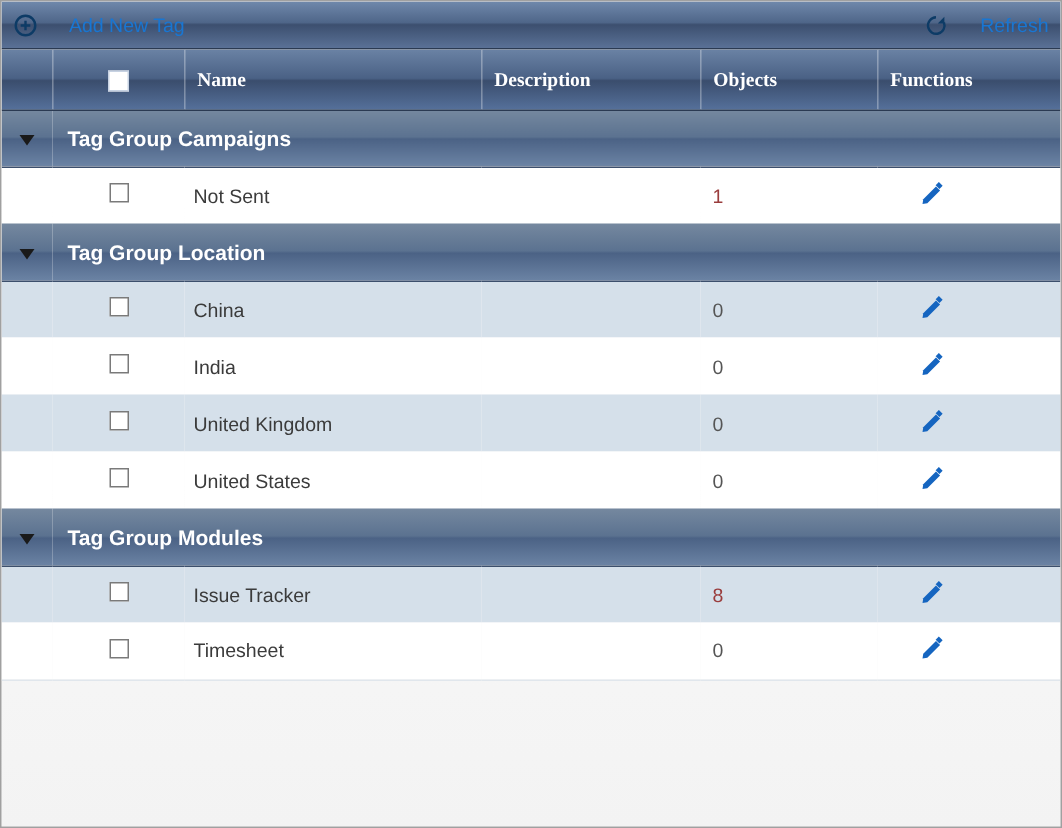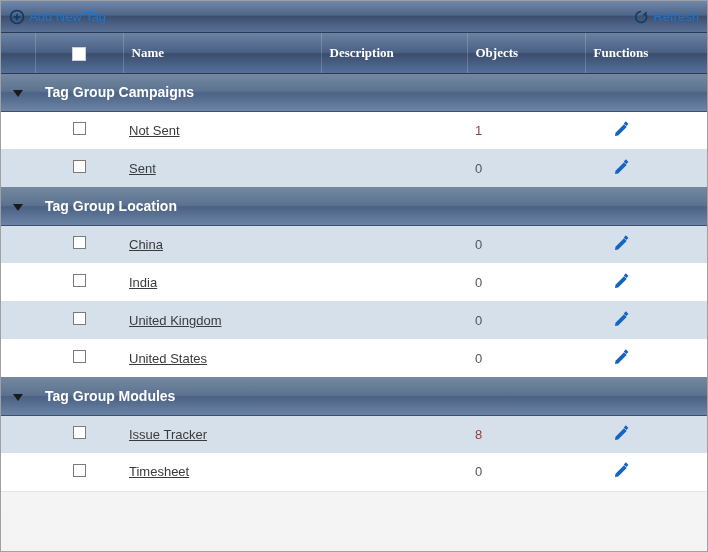--- a/index.html
+++ b/index.html
@@ -22,21 +22,21 @@
     background: linear-gradient(#6f88ab 0%, #4f6689 45%, #3c4f6f 50%, #5a7196 100%);
     border-bottom: 1px solid #2b3a52;
     display: flex;
     align-items: center;
     justify-content: space-between;
     padding: 0 8px;
   }
   .toolbar-left, .toolbar-right {
     display: flex;
     align-items: center;
-    gap: 4px;
+    gap: 21px;
   }
   .toolbar a {
     color: #1976d2;
     text-decoration: none;
     font-size: 13px;
     cursor: pointer;
   }
   .toolbar .circ-icon {
     display: inline-flex;
     align-items: center;
@@ -117,21 +117,21 @@
   tr.data-row:nth-of-type(odd) { }
   tr.data-row.alt td { background: #d5e0ea; }
   tr.data-row.norm td { background: #ffffff; }
   tr.data-row td.chk-cell { text-align: center; }
   tr.data-row .rchk {
     display: inline-block;
     width: 13px; height: 13px;
     border: 1px solid #7a7a7a;
     background: #fff;
   }
-  tr.data-row td.name-cell { padding-left: 6px; text-decoration: underline; }
+  tr.data-row td.name-cell { padding-left: 6px; }
   tr.data-row td.obj-cell { padding-left: 8px; color: #555; }
   tr.data-row td.obj-cell.nonzero { color: #9a3d3d; }
   tr.data-row td.fn-cell { padding-left: 28px; }
 
   .pencil {
     display: inline-block;
     cursor: pointer;
   }
   .pencil svg { display: block; }
 
@@ -196,31 +196,20 @@
       <td></td>
       <td class="chk-cell"><span class="rchk"></span></td>
       <td class="name-cell"><span>Not Sent</span></td>
       <td><span></span></td>
       <td class="obj-cell nonzero"><span>1</span></td>
       <td class="fn-cell"><span class="pencil"><svg width="18" height="18" viewBox="0 0 18 18">
   <path d="M2.5 12.8 L11 4.3 L13.7 7 L5.2 15.5 L2 16 Z" fill="#1565c0"></path>
   <rect x="11.3" y="2.2" width="3.6" height="3" transform="rotate(45 13.1 3.7)" fill="#1565c0"></rect>
 </svg></span></td>
           </tr>
-          <tr class="data-row alt">
-      <td></td>
-      <td class="chk-cell"><span class="rchk"></span></td>
-      <td class="name-cell"><span>Sent</span></td>
-      <td><span></span></td>
-      <td class="obj-cell"><span>0</span></td>
-      <td class="fn-cell"><span class="pencil"><svg width="18" height="18" viewBox="0 0 18 18">
-  <path d="M2.5 12.8 L11 4.3 L13.7 7 L5.2 15.5 L2 16 Z" fill="#1565c0"></path>
-  <rect x="11.3" y="2.2" width="3.6" height="3" transform="rotate(45 13.1 3.7)" fill="#1565c0"></rect>
-</svg></span></td>
-          </tr>
           <tr class="group-row">
     <td class="arrow-cell"><span class="tri"></span></td>
     <td colspan="5" class="group-label"><span>Tag Group Location</span></td>
           </tr>
           <tr class="data-row alt">
       <td></td>
       <td class="chk-cell"><span class="rchk"></span></td>
       <td class="name-cell"><span>China</span></td>
       <td><span></span></td>
       <td class="obj-cell"><span>0</span></td>

